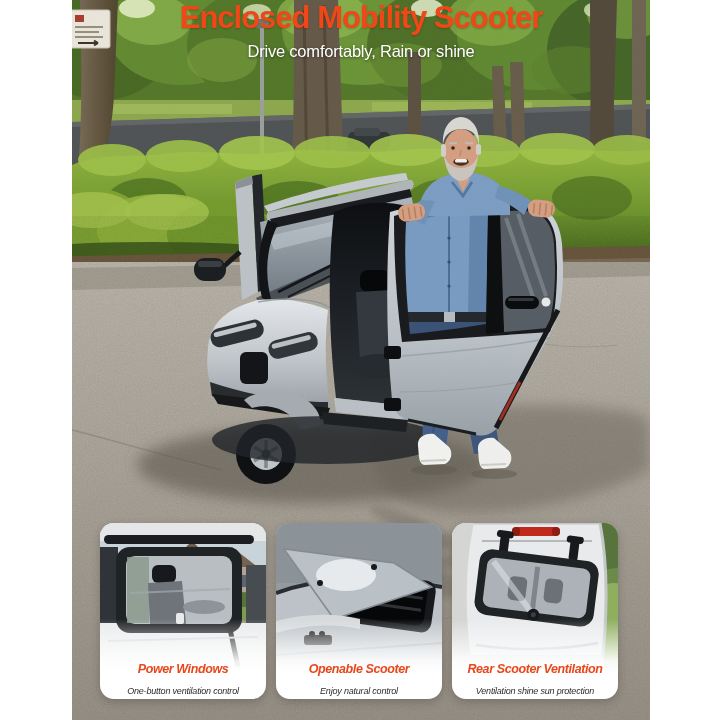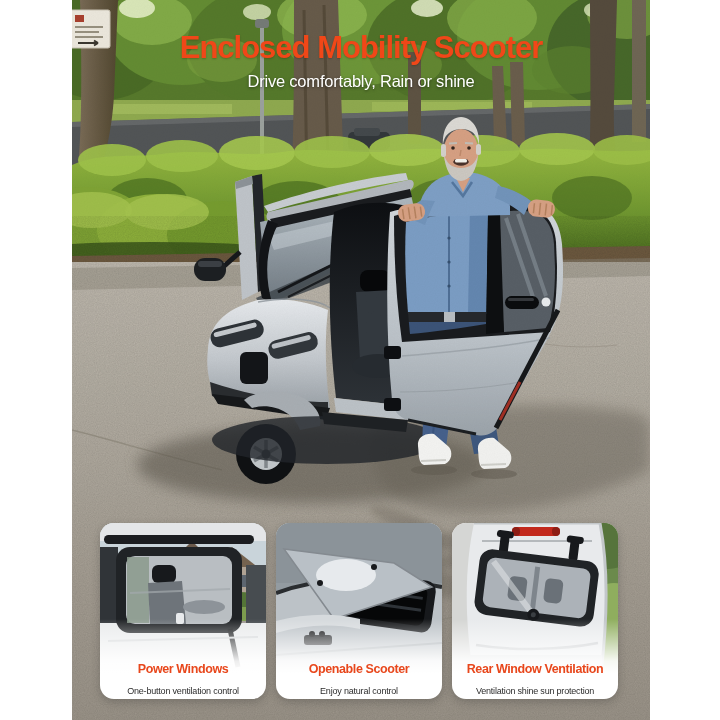--- a/index.html
+++ b/index.html
@@ -1,32 +1,32 @@
 <!DOCTYPE html>
 <html><head>
 <meta charset="utf-8">
 <style>
   html,body{margin:0;padding:0;background:#ffffff;}
   .canvas{position:relative;width:720px;height:720px;background:#ffffff;overflow:hidden;
           font-family:"Liberation Sans","DejaVu Sans",sans-serif;}
   .photo{position:absolute;left:72px;top:0;width:578px;height:720px;overflow:hidden;}
   .photo svg{display:block;}
   .hero-text{position:absolute;left:0;top:0;width:100%;text-align:center;pointer-events:none;}
-  .hero-title{margin:0;padding-top:30px;font-size:31px;font-weight:800;letter-spacing:-1px;
+  .hero-title{margin:0;font-size:31px;font-weight:800;letter-spacing:-1px;
               color:#f04718;text-shadow:0 1px 2px rgba(40,30,0,.28);}
   .hero-subtitle{margin:6px 0 11px 0;font-size:16.5px;font-weight:500;letter-spacing:-.2px;
               color:#ffffff;text-shadow:0 1px 3px rgba(0,0,0,.5);}
   .cards{position:absolute;left:100px;top:523px;width:518px;height:176px;display:flex;gap:10px;}
   .card{position:relative;flex:1 1 0;background:#ffffff;border-radius:14px;overflow:hidden;
         box-shadow:0 3px 9px rgba(30,30,30,.25);}
   .card-img{position:absolute;left:0;top:0;right:0;height:150px;}
   .card-img svg{display:block;width:100%;height:100%;}
   .card-img::after{content:"";position:absolute;inset:0;
         background:linear-gradient(to bottom,rgba(255,255,255,0) 64%,rgba(255,255,255,.92) 92%,#fff 100%);}
-  .card-label{position:absolute;left:0;right:0;bottom:3px;text-align:center;}
+  .card-label{position:absolute;left:0;right:0;bottom:3px;text-align:center;font-style:italic;}
   .card-title{font-size:12.5px;font-weight:800;letter-spacing:-.4px;color:#e8471c;white-space:nowrap;}
   .card-sub{margin-top:10px;font-size:9px;letter-spacing:-.2px;color:#2d2d2d;white-space:nowrap;}
 </style>
 </head>
 <body>
 
 <div class="canvas">
 
   <div class="photo">
     <svg viewBox="0 0 578 720" width="578" height="720">
@@ -438,19 +438,19 @@
             </g>
             <path d="M38,44 L80,88" stroke="#e8ebed" stroke-width="6" opacity=".5"></path>
             <circle cx="84" cy="92" r="6" fill="#17191c"></circle>
               <circle cx="84" cy="92" r="2.5" fill="#3a3e42"></circle>
           </g>
           <path d="M24,122 C60,128 110,127 146,120" stroke="#c3c6c9" stroke-width="2.5" fill="none"></path>
           <rect x="18" y="132" width="132" height="18" fill="#d3d6d8"></rect>
         </svg>
       </div>
       <div class="card-label">
-        <div class="card-title">Rear Window Ventilation</div>
+        <div class="card-title">Rear Scooter Ventilation</div>
         <div class="card-sub">Ventilation shine sun protection</div>
       </div>
     </div>
 
   </div>
 </div>
 
 </body></html>

